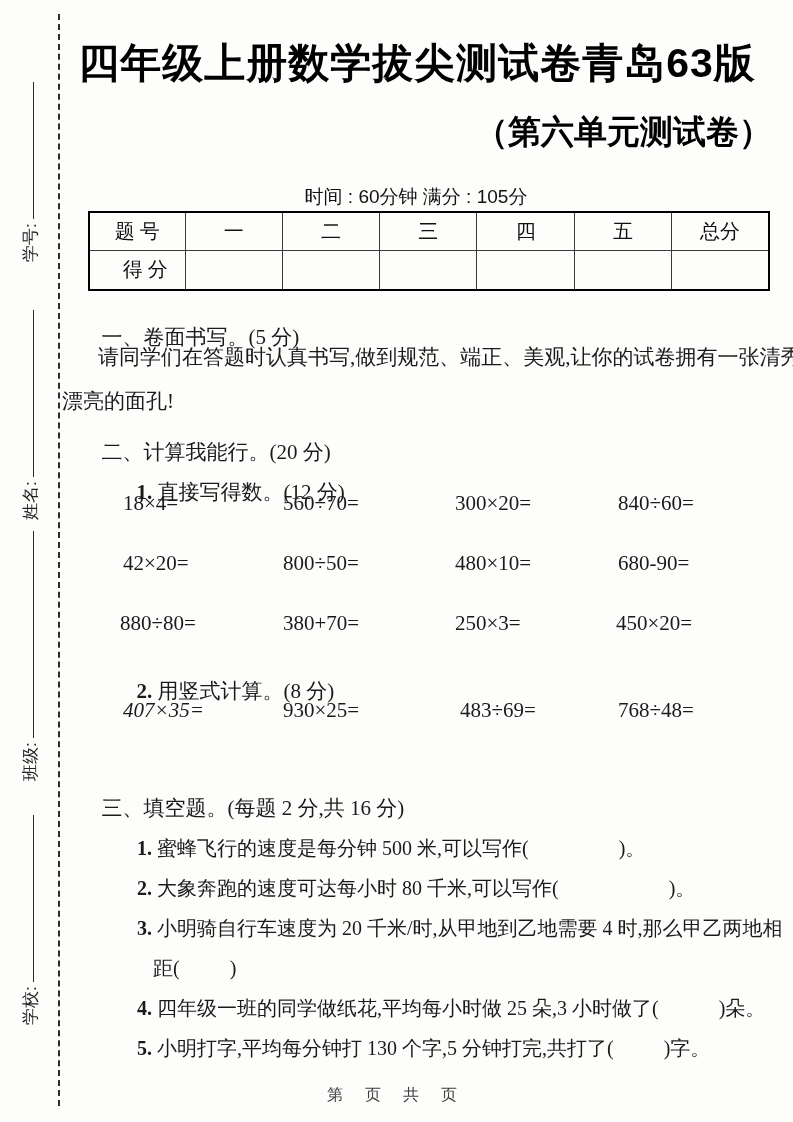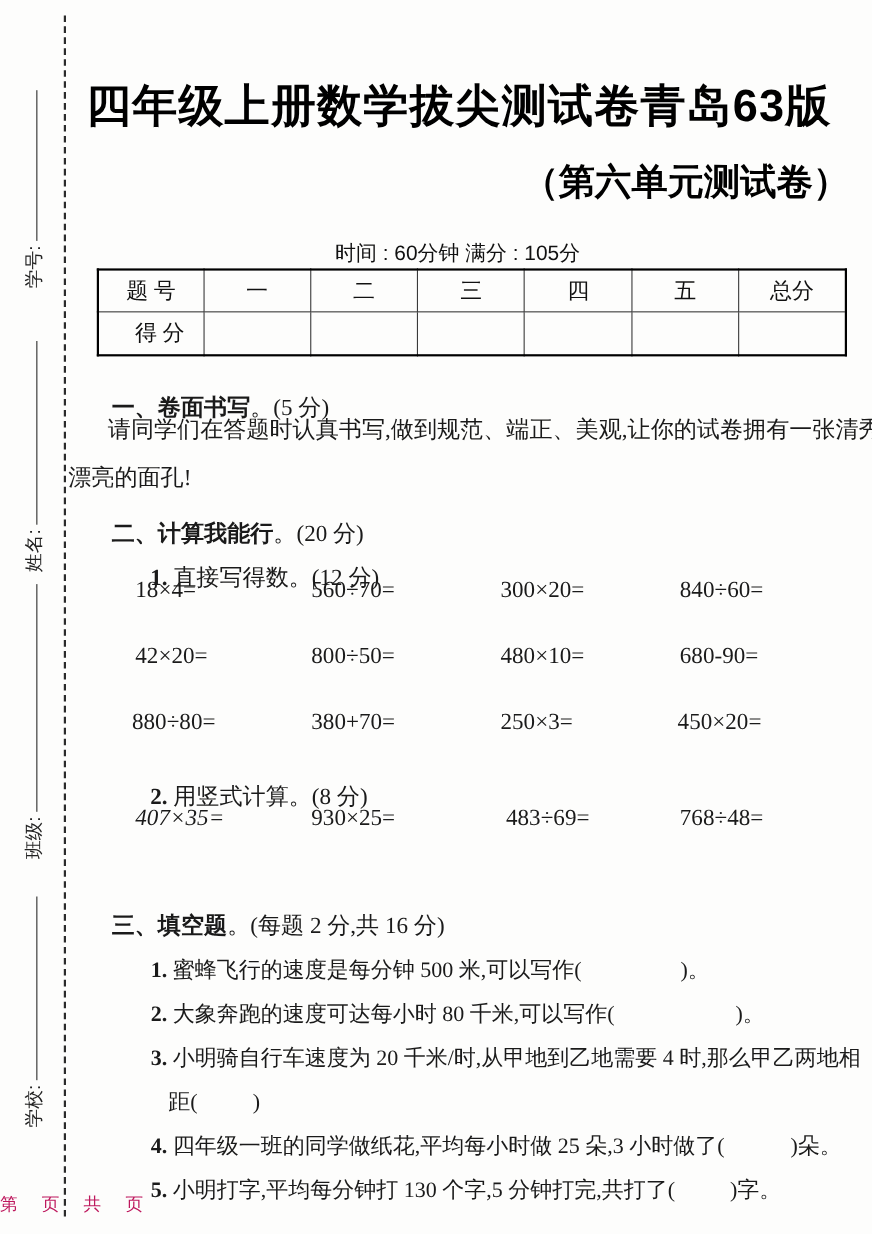--- a/index.html
+++ b/index.html
@@ -15,21 +15,21 @@
     border-left:2px dashed #2b2b2b;
   }
   .vunit {
     position:absolute; height:22px; display:flex; align-items:center;
     transform:rotate(-90deg); font-family:"Liberation Sans", sans-serif;
     font-size:17px; color:#222; white-space:nowrap;
   }
   .vunit .vl-text { padding-right:4px; }
   .vunit .vl-line { flex:1; height:1px; border-bottom:1.5px solid #2b2b2b; margin-bottom:-6px; }
   
-  .content { position:absolute; left:62px; top:0; width:710px; height:897px;margin-top:33px; }
+  .content { position:absolute; left:62px; top:0; width:710px; height:897px; }
   .abs { position:absolute; }
   .title {
     left:0; right:0; top:36px; text-align:center;
     font-family:"Liberation Sans", sans-serif; font-weight:bold;
     font-size:41px; letter-spacing:1px; color:#000;
   }
   .subtitle {
     left:16px; right:0; top:110px; text-align:right;
     font-family:"Liberation Sans", sans-serif; font-weight:bold;
     font-size:33px; color:#000;
@@ -44,30 +44,30 @@
     border-collapse:collapse; table-layout:fixed;
     border:2px solid #000; text-align:center;
     font-size:20px; color:#111;
   }
   .score-table td { border:1px solid #3a3a3a; }
   .score-table tr:first-child td { height:38px; }
   .score-table tr:last-child td  { height:40px;padding-left:16px; }
   .score-table td:first-child { width:96px; }
   
   .sec-head { font-size:21px; white-space:pre; }
-  .sec-head .b { font-weight:bold; }
+  .sec-head .b { font-weight:normal; }
   .para { font-size:21px; white-space:pre; }
   .sub-head { font-size:21px; white-space:pre; }
   .sub-head .b { font-weight:bold; }
   .eq { position:absolute; font-size:21px; white-space:pre; }
   .fill { font-size:20px; white-space:pre; }
   .fill .b { font-weight:bold; }
   .footer {
-    position:absolute; left:0; right:0; top:1085px; text-align:left;
-    font-size:16px; letter-spacing:9px; color:#be185d;
+    position:absolute; left:0; right:0; top:1085px; text-align:center;
+    font-size:16px; letter-spacing:9px; color:#404040;
   }
 </style>
 </head>
 <body>
 
 <div class="page">
 
   <div class="cut-line"></div>
 
   <div class="vunit" style="width:180px; left:-60px; top:161px;">

